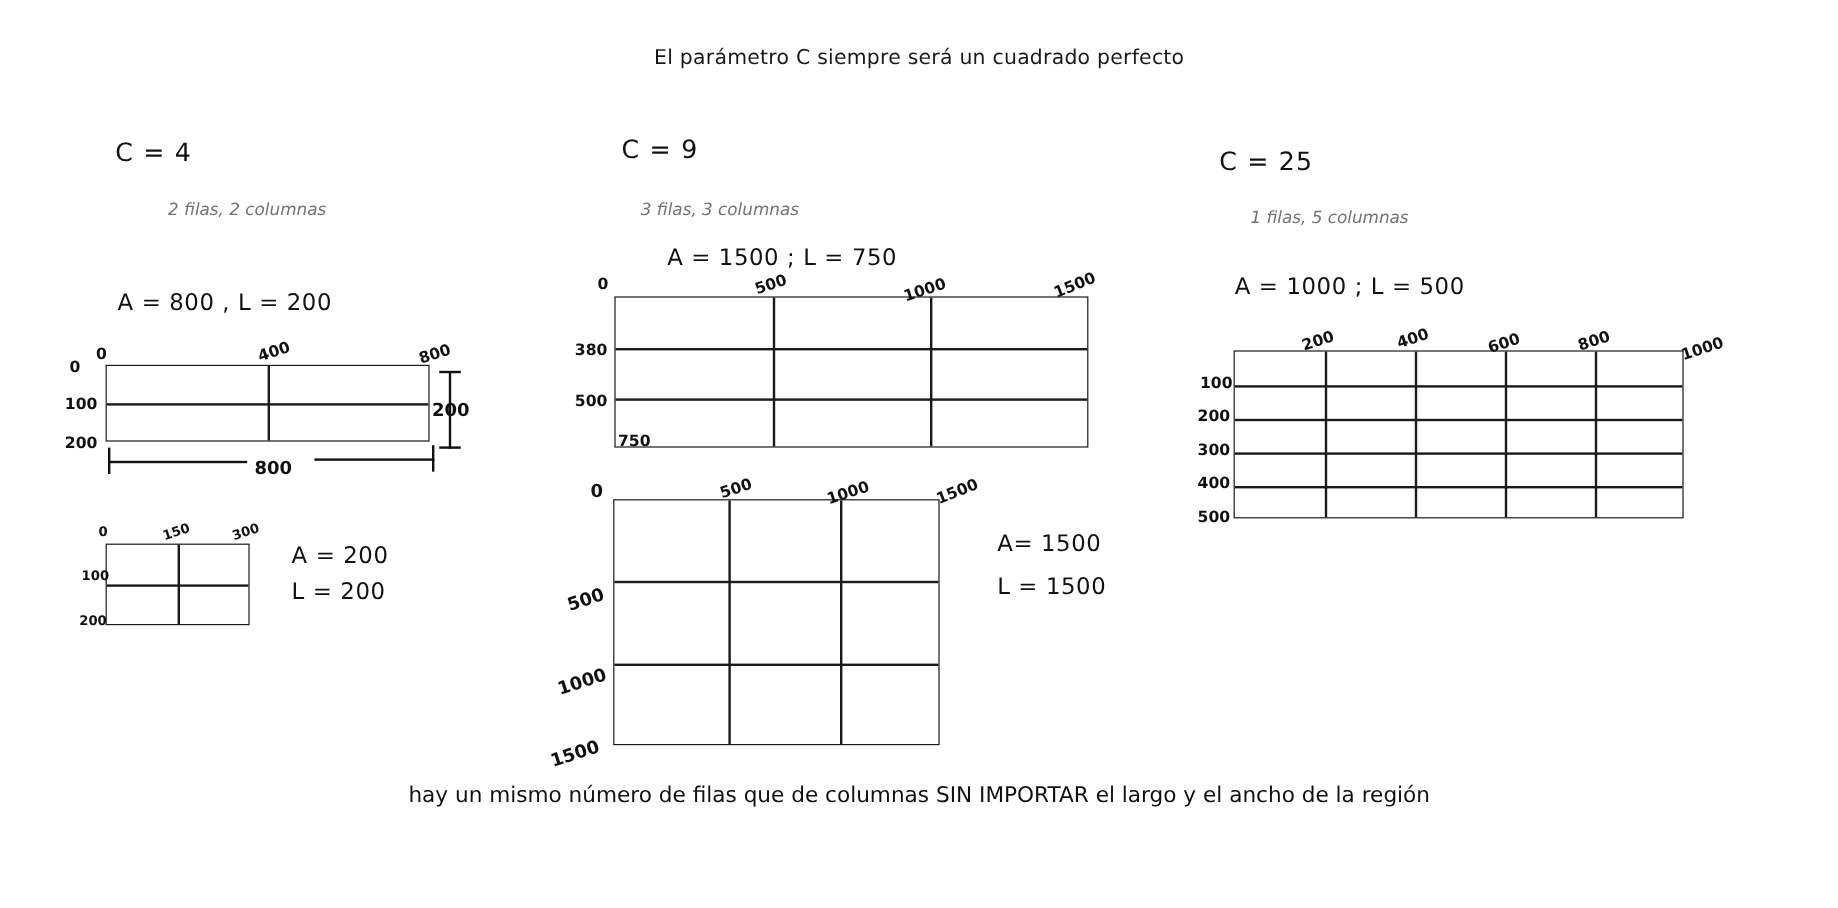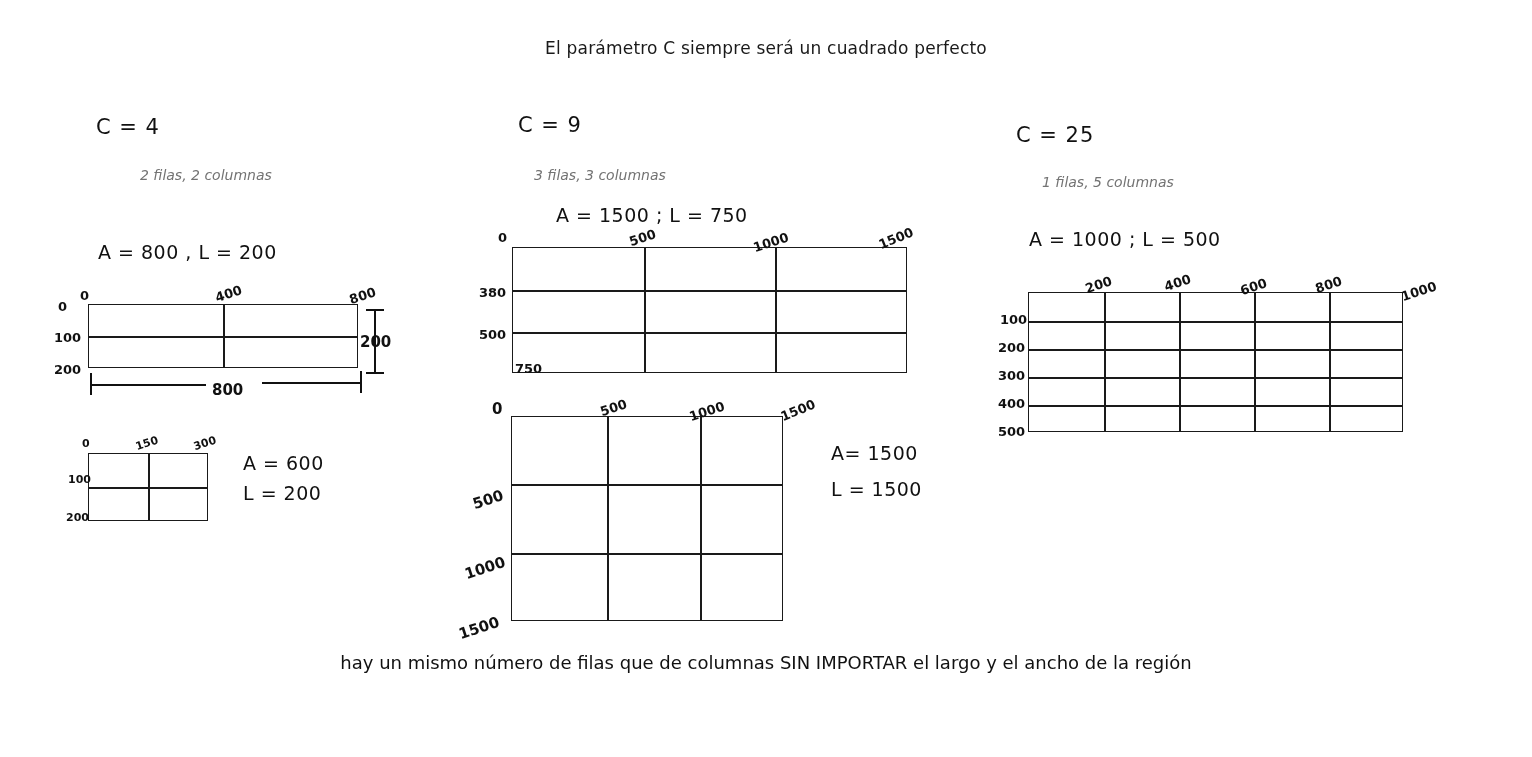--- a/index.html
+++ b/index.html
@@ -125,21 +125,21 @@
   <div class="grid" style="left:88px; top:453px; width:120px; height:68px;">
     <div class="vline" style="left:59px;"></div>
     <div class="hline" style="top:33px;"></div>
   </div>
   <div class="abs tick small" style="left:82px; top:437px;">0</div>
   <div class="abs tick small rot" style="left:138px; top:440px;">150</div>
   <div class="abs tick small rot" style="left:196px; top:440px;">300</div>
   <div class="abs tick small" style="left:68px; top:473px;">100</div>
   <div class="abs tick small" style="left:66px; top:511px;">200</div>
 
-  <div class="abs al-label-big" style="left:243px; top:452px;">A = 600</div>
+  <div class="abs al-label-big" style="left:243px; top:452px;">A = 200</div>
   <div class="abs al-label-big" style="left:243px; top:482px;">L = 200</div>
 
   <div class="abs c-label" style="left:518px; top:113px;">C = 9</div>
   <div class="abs rc-label" style="left:534px; top:167px;">3 filas, 3 columnas</div>
   <div class="abs al-label-big" style="left:556px; top:204px;">A = 1500 ;  L = 750</div>
 
   <div class="grid" style="left:512px; top:247px; width:395px; height:126px;">
     <div class="vline" style="left:131px;"></div>
     <div class="vline" style="left:262px;"></div>
     <div class="hline" style="top:42px;"></div>

